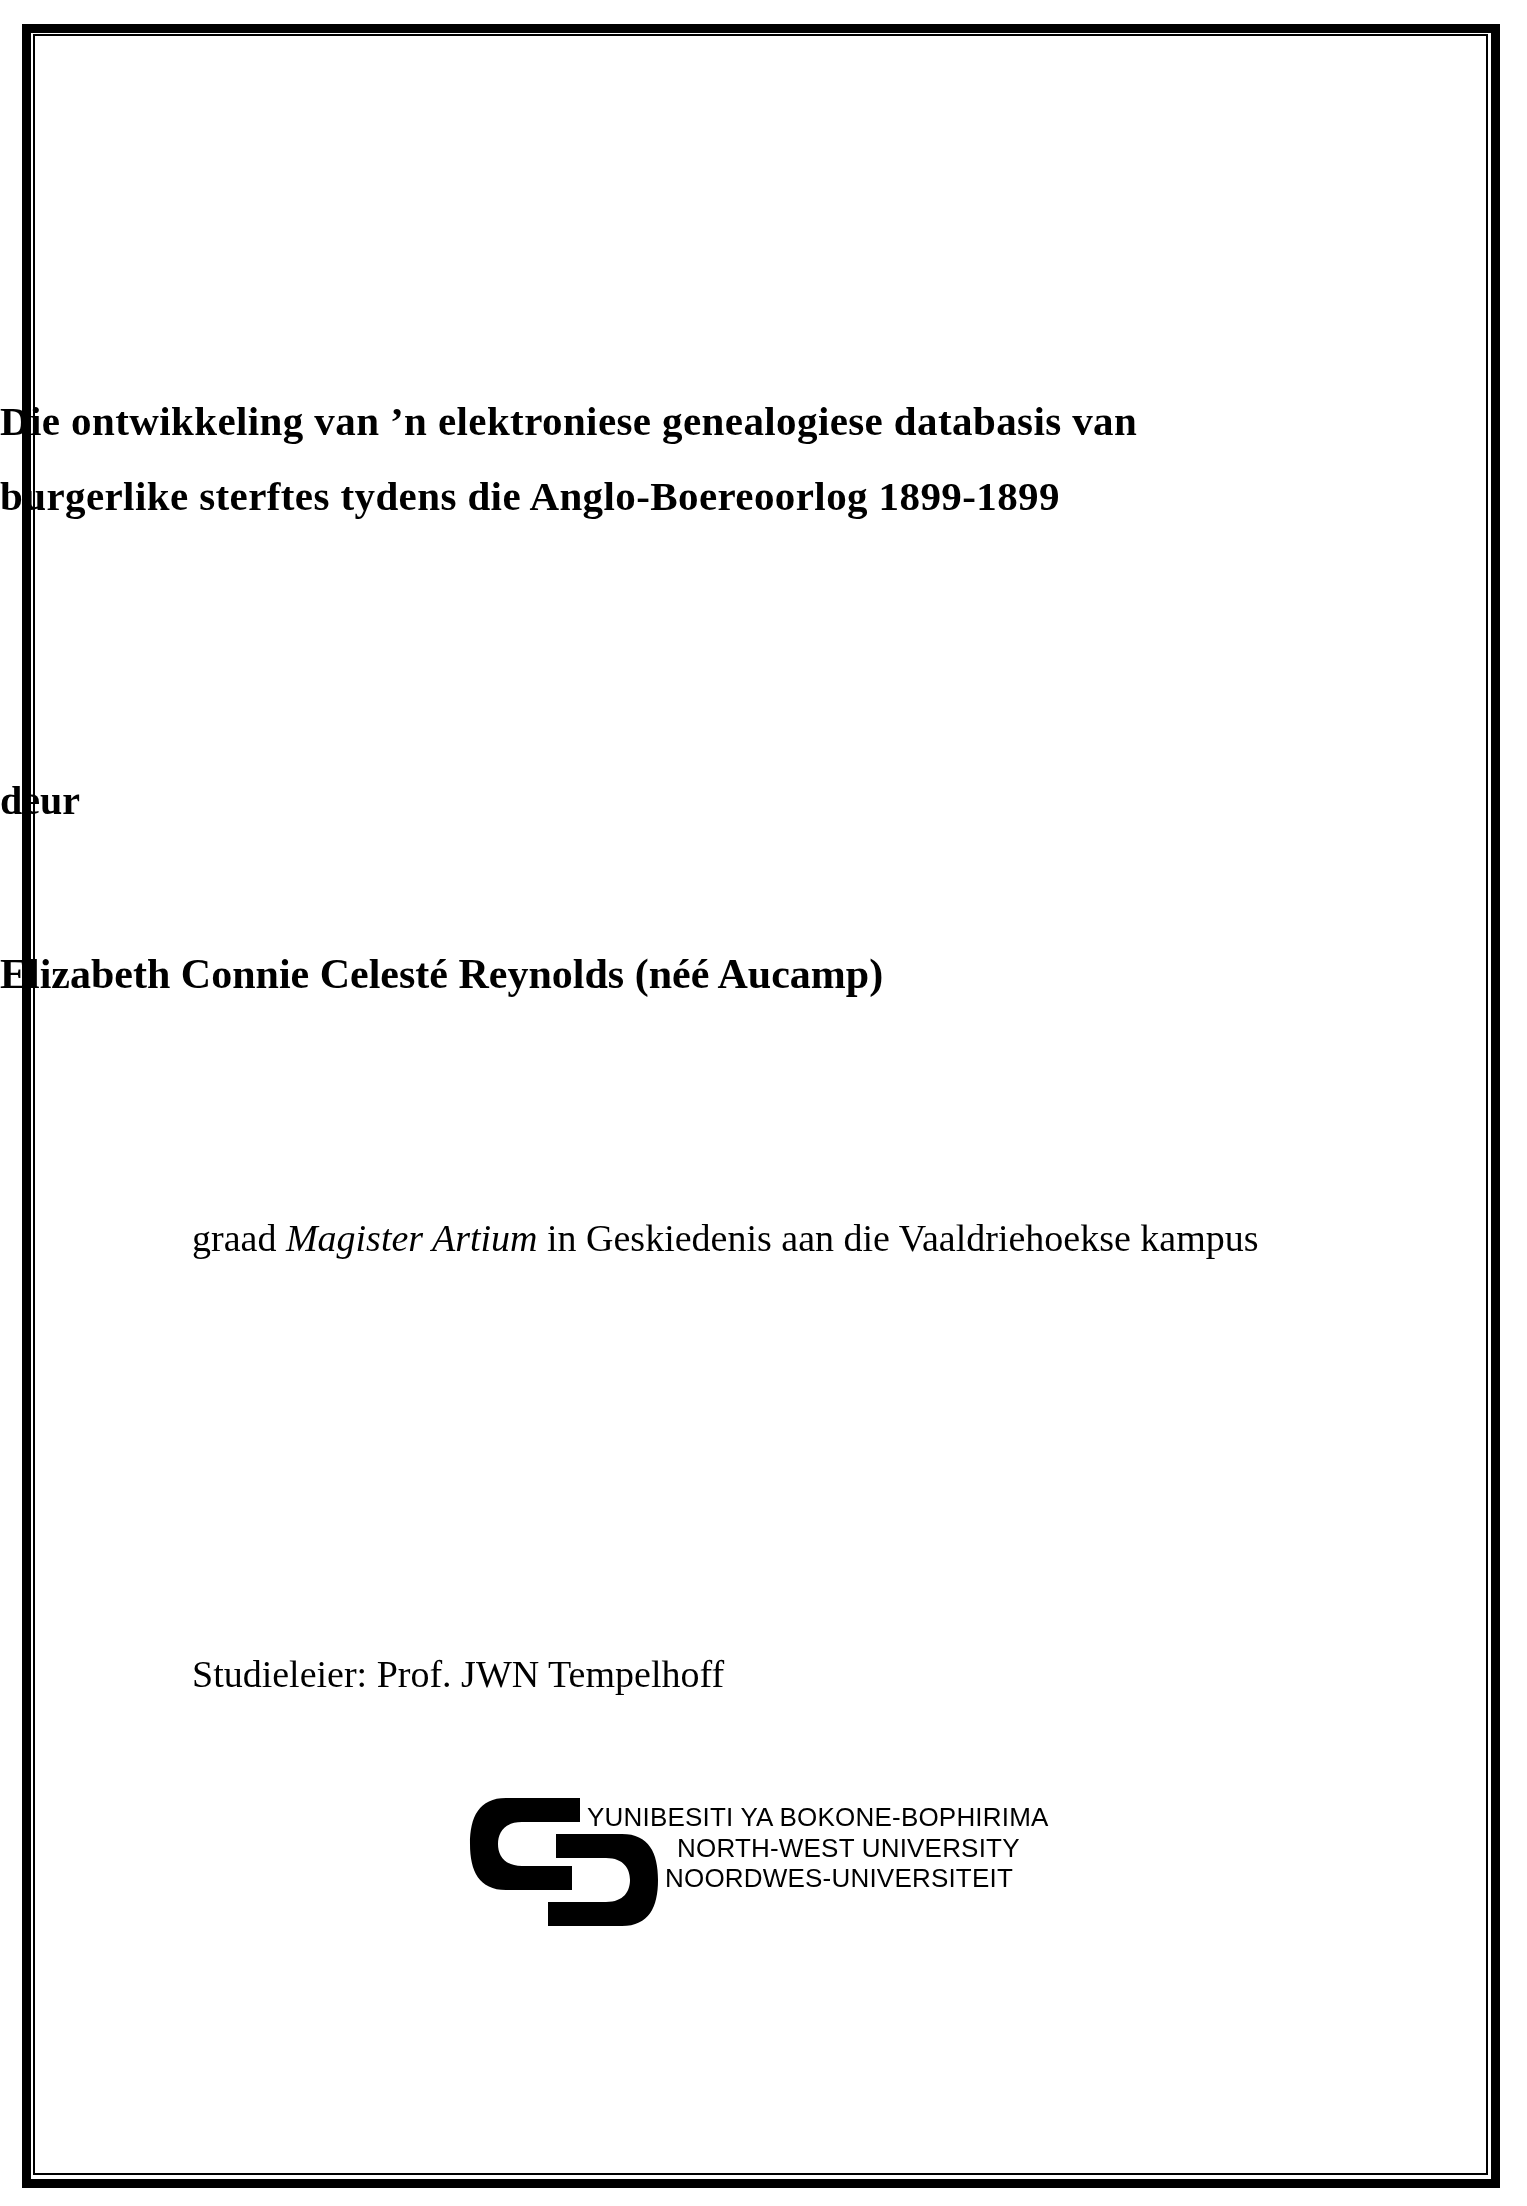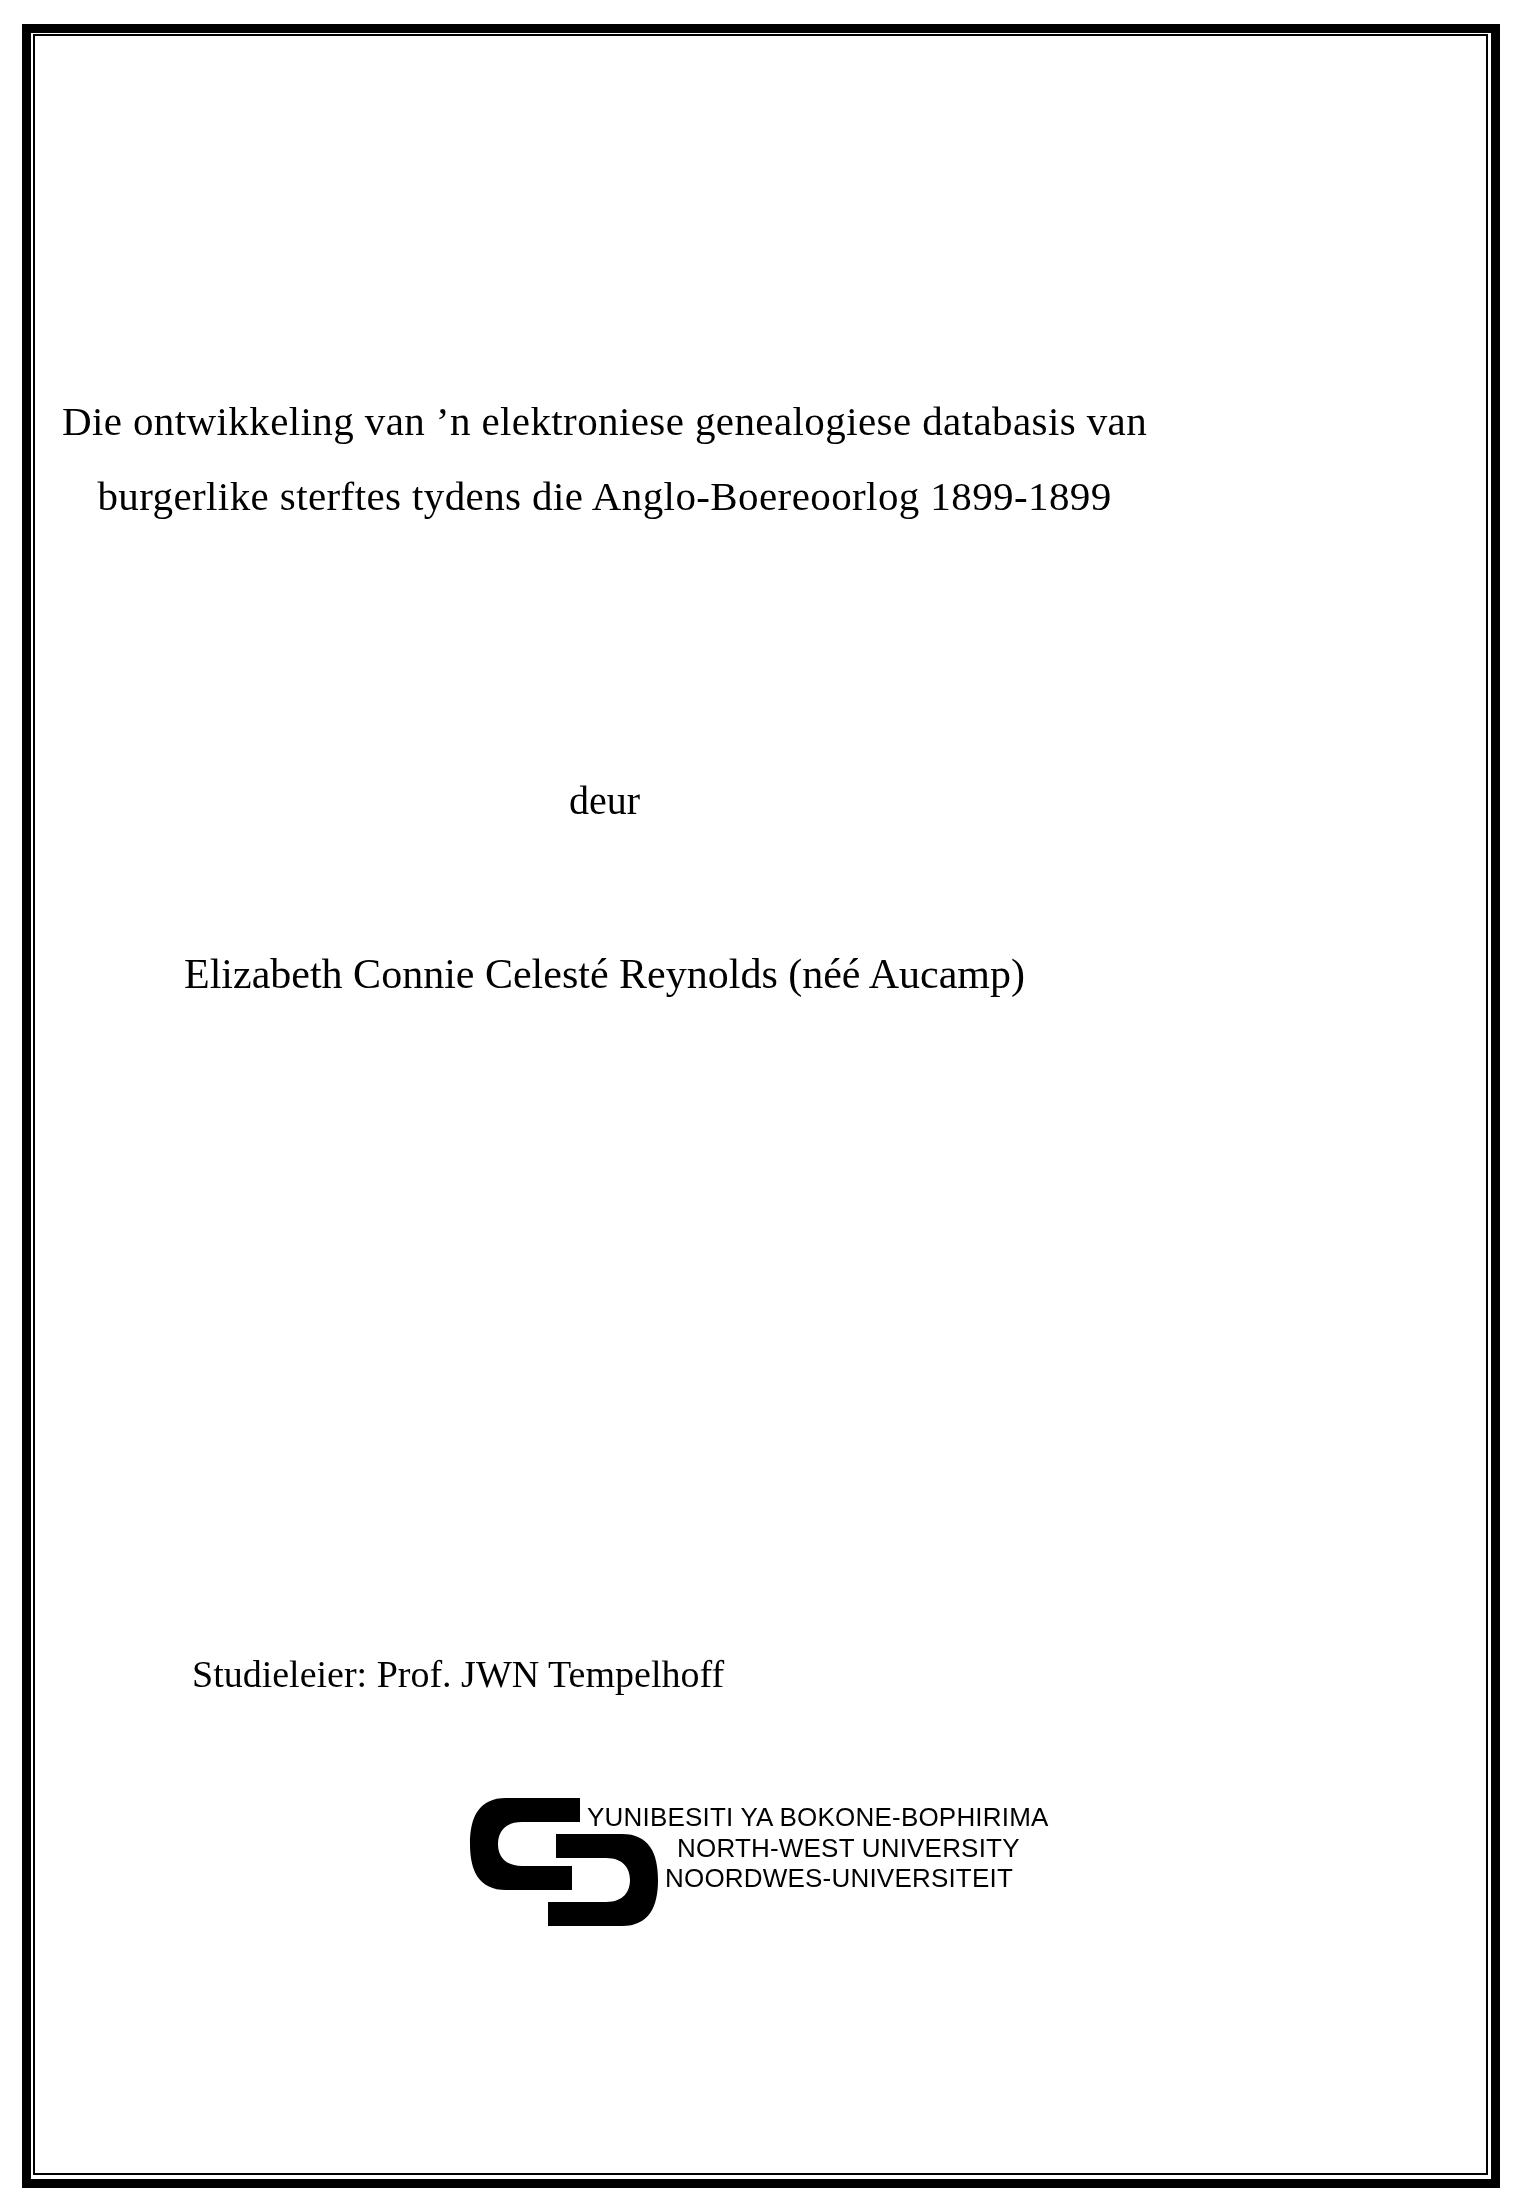--- a/index.html
+++ b/index.html
@@ -29,22 +29,22 @@
     left: 2px;
     top: 1px;
     right: 3px;
     bottom: 4px;
     border: 2px solid #000;
   }
   .centered {
     position: absolute;
     left: 0;
     width: 1209px;
-    text-align: center;
     white-space: nowrap;
+    font-weight: bold;
   }
   .title-block {
     top: 384px;
     font-size: 41px;
     line-height: 75px;
     letter-spacing: 0.4px;
   }
   .byline {
     top: 780px;
     font-size: 40px;
@@ -112,20 +112,21 @@
   <div class="centered title-block">
     <div>Die ontwikkeling van ’n elektroniese genealogiese databasis van</div>
     <div>burgerlike sterftes tydens die Anglo-Boereoorlog 1899-1899</div>
   </div>
 
   <div class="centered byline">deur</div>
 
   <div class="centered author">Elizabeth Connie Celesté Reynolds (néé Aucamp)</div>
 
   <div class="statement">
+    <div><span>graad </span><i>Magister Artium</i><span> in Geskiedenis aan die Vaaldriehoekse kampus</span></div>
   </div>
 
   <div class="imprint">
     <div>Studieleier: Prof. JWN Tempelhoff</div>
   </div>
 
   <div class="logo">
     <svg class="logo-mark" width="194" height="134" viewBox="0 0 194 134" aria-hidden="true">
       <path d="M112,2 L38,2 C11,2 2,21 2,48 C2,75 11,94 38,94 L104,94 L104,70 L54,70 C36,70 30,59 30,48 C30,37 36,26 54,26 L112,26 Z" fill="#000"></path>
       <path d="M112,2 L38,2 C11,2 2,21 2,48 C2,75 11,94 38,94 L104,94 L104,70 L54,70 C36,70 30,59 30,48 C30,37 36,26 54,26 L112,26 Z" fill="#000" stroke="#ffffff" stroke-width="5" paint-order="stroke" transform="translate(192,132) rotate(180)"></path>

